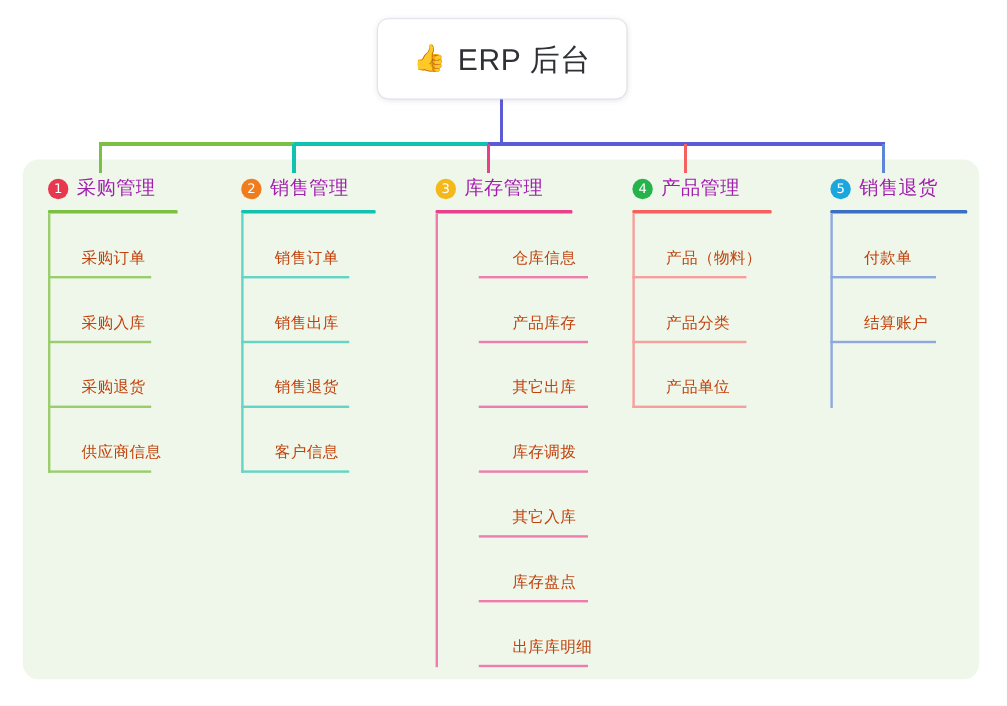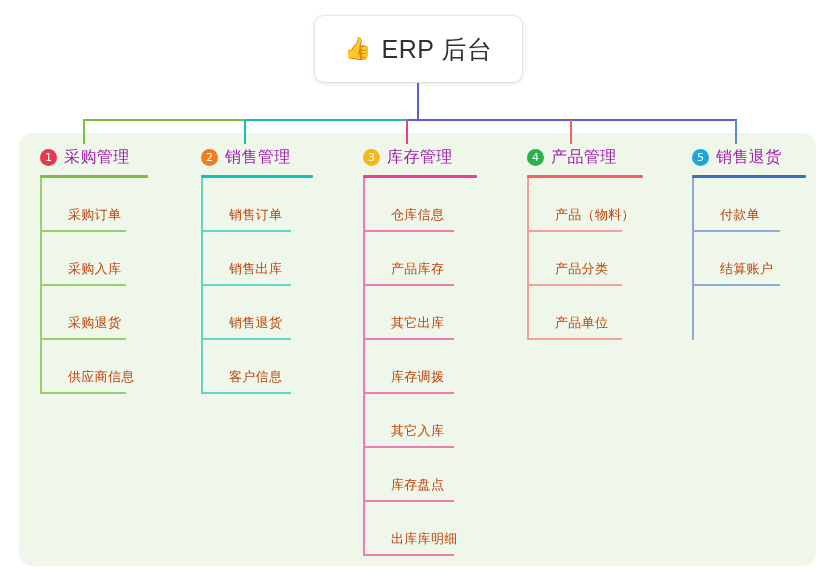--- a/index.html
+++ b/index.html
@@ -160,21 +160,21 @@
             <div class="leaf-rule" style="width: 90px; background: rgb(99, 212, 198);"></div>
           </div>
         </div>
       </div>
       <div class="col" style="left: 363px;">
         <div class="col-head">
           <span class="badge" style="background: rgb(245, 184, 26);">3</span>
           <span class="col-title">库存管理</span>
         </div>
         <div class="head-rule" style="width: 114px; background: rgb(232, 64, 138);"></div>
-        <div class="branch" style="height: 378px;">
+        <div class="branch" style="height: 378px; padding-left: 36px;">
           <div class="spine" style="height: 378px; background: rgb(239, 124, 174);"></div>
           <div class="leaf">
             <span class="leaf-text">仓库信息</span>
             <div class="leaf-rule" style="width: 91px; background: rgb(239, 124, 174);"></div>
           </div>
           <div class="leaf">
             <span class="leaf-text">产品库存</span>
             <div class="leaf-rule" style="width: 91px; background: rgb(239, 124, 174);"></div>
           </div>
           <div class="leaf">

